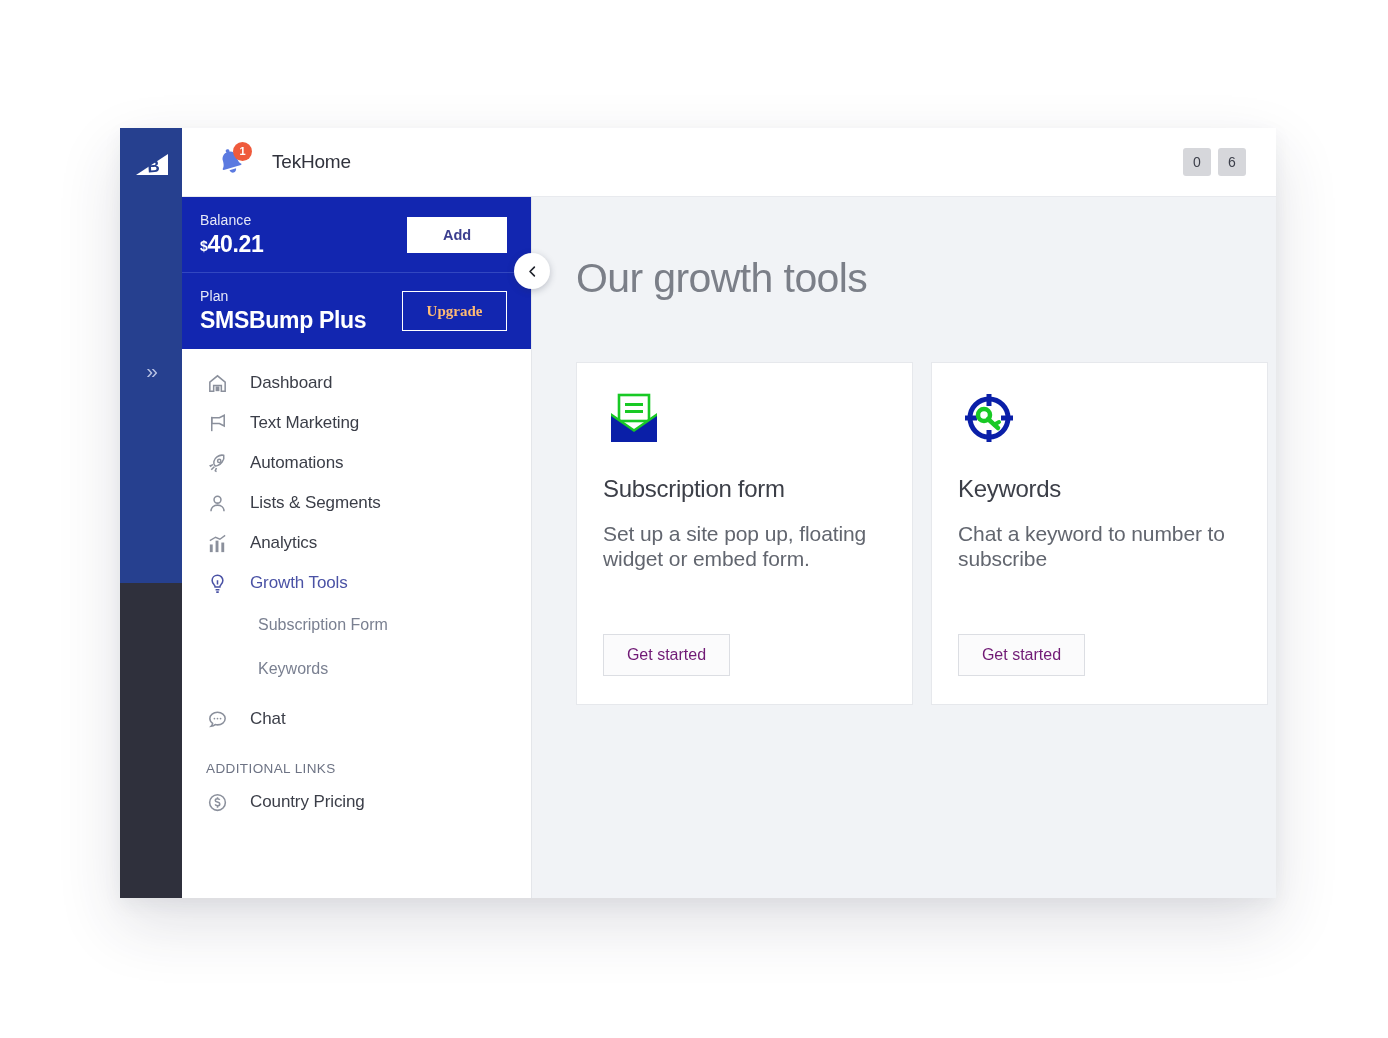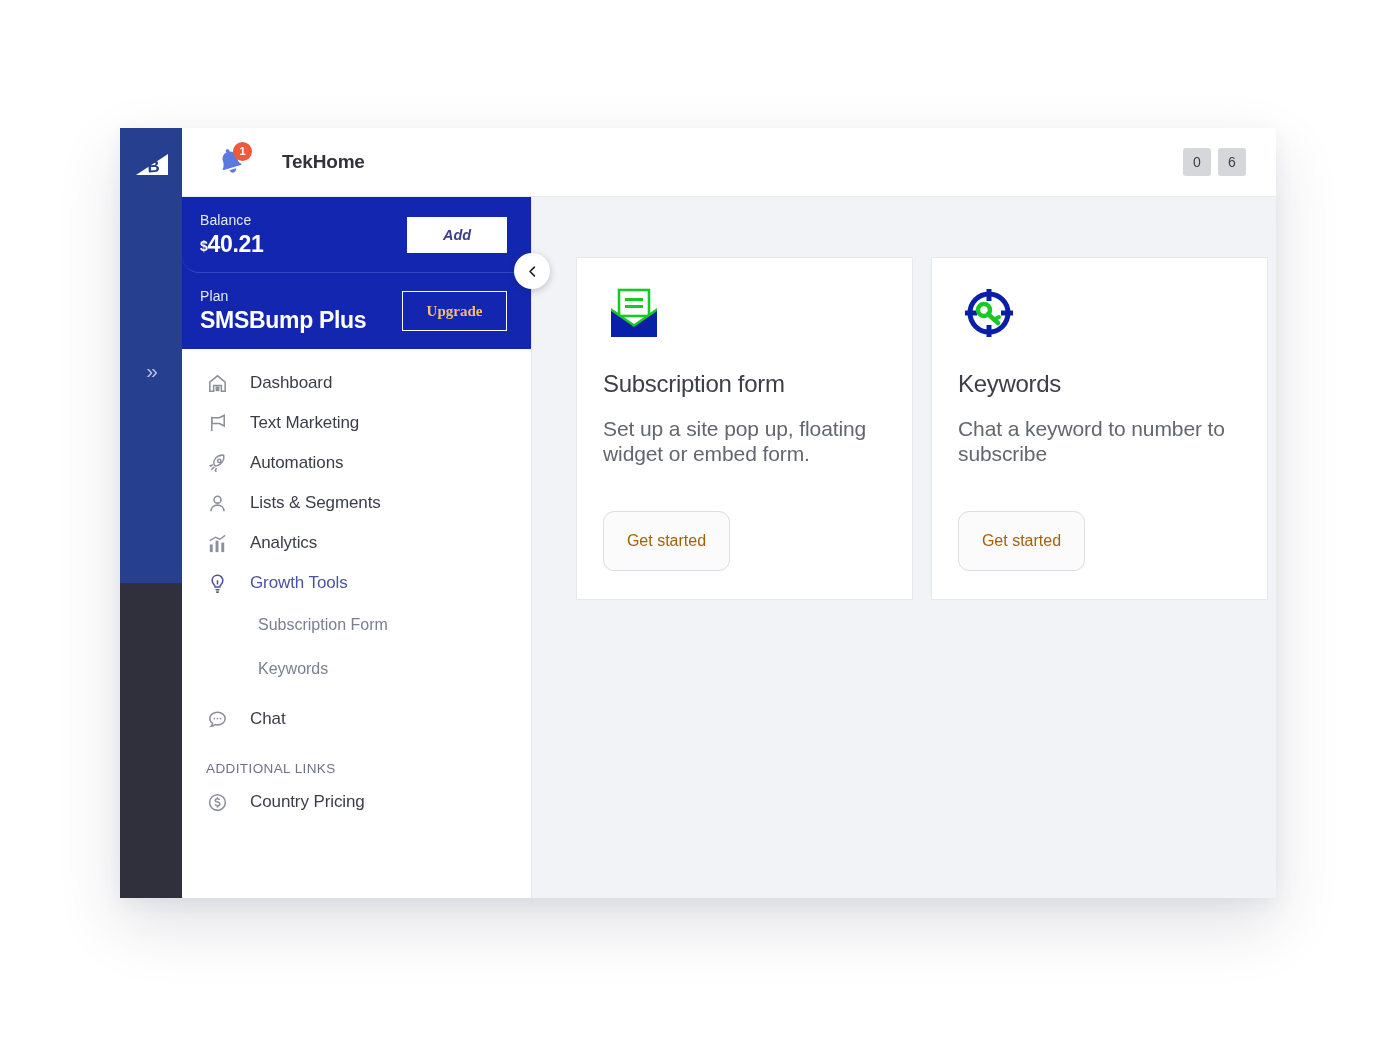--- a/index.html
+++ b/index.html
@@ -77,23 +77,23 @@
     width: 19px; height: 19px;
     border-radius: 50%;
     background: #ef5a3c;
     color: #fff;
     font-size: 11px;
     font-weight: bold;
     line-height: 19px;
     text-align: center;
   }
   .store-name {
-    margin-left: 34px;
+    margin-left: 24px;
     font-size: 19px;
-    font-weight: bold;
+    font-weight: normal;
     color: #31333d;
     letter-spacing: -0.2px;
   }
   .header-counters {
     margin-left: auto;
     margin-right: 30px;
     display: flex;
     gap: 7px;
   }
   .counter-box {
@@ -118,21 +118,20 @@
   .account-panel {
     background: #1226b0;
     color: #fff;
     padding: 0;
   }
   .account-row {
     height: 76px;
     display: flex;
     align-items: center;
     padding: 0 24px 0 18px;
-    border-radius: 17px;
   }
   .account-row.first { border-bottom: 1px solid #3247c0; }
   .acc-left { flex: 1; }
   .acc-label {
     font-size: 14px;
     color: #e6e9f7;
     margin-bottom: 3px;
     letter-spacing: 0.1px;
   }
   .acc-value {
@@ -143,21 +142,20 @@
   .acc-value .cur { font-size: 14px; font-weight: bold; vertical-align: 1px; }
   .btn-add {
     width: 100px; height: 36px;
     background: #ffffff;
     color: #3c3f8f;
     border: none;
     font-size: 14.5px;
     font-weight: bold;
     cursor: pointer;
     font-family: "Liberation Sans", sans-serif;
-    font-style: italic;
   }
   .btn-upgrade {
     width: 105px; height: 40px;
     background: transparent;
     color: #fdba74;
     border: 1.5px solid #ffffff;
     font-size: 15px;
     font-weight: bold;
     cursor: pointer;
     font-family: Liberation Serif, serif;
@@ -257,26 +255,26 @@
   .card-desc {
     font-size: 21px;
     line-height: 25px;
     color: #62666f;
     letter-spacing: -0.1px;
   }
   .btn-started {
     position: absolute;
     left: 26px; bottom: 28px;
     min-width: 127px;
-    height: 60px;
+    height: 42px;
     padding: 0 18px;
     background: #fbfbfc;
     border: 1px solid #dcdee3;
-    border-radius: 11px;
-    color: #a16207;
+    border-radius: 0;
+    color: #701a75;
     font-size: 16px;
     cursor: pointer;
     font-family: "Liberation Sans", sans-serif;
   }
 </style>
 </head>
 <body>
 
 <div id="root">
   <div class="app-window">
@@ -431,20 +429,21 @@
       </div>
     </div>
 
     <div class="collapse-handle">
       <svg width="15" height="15" viewBox="0 0 24 24" fill="none" stroke="#1f222b" stroke-width="2.6" stroke-linecap="round" stroke-linejoin="round">
         <polyline points="15,5 8,12 15,19"></polyline>
       </svg>
     </div>
 
     <div class="main">
+      <h1 class="page-title">Our growth tools</h1>
 
       <div class="cards">
 
         <div class="card">
           <div class="card-icon">
             <svg width="62" height="62" viewBox="0 0 62 62">
               <rect x="16" y="6" width="30" height="26" fill="#ffffff" stroke="#18c925" stroke-width="2.6"></rect>
               <rect x="22" y="14" width="18" height="3" fill="#18c925"></rect>
               <rect x="22" y="21" width="18" height="3" fill="#18c925"></rect>
               <polygon points="8,24 31,40 54,24 54,31 31,47 8,31" fill="#18c925"></polygon>

